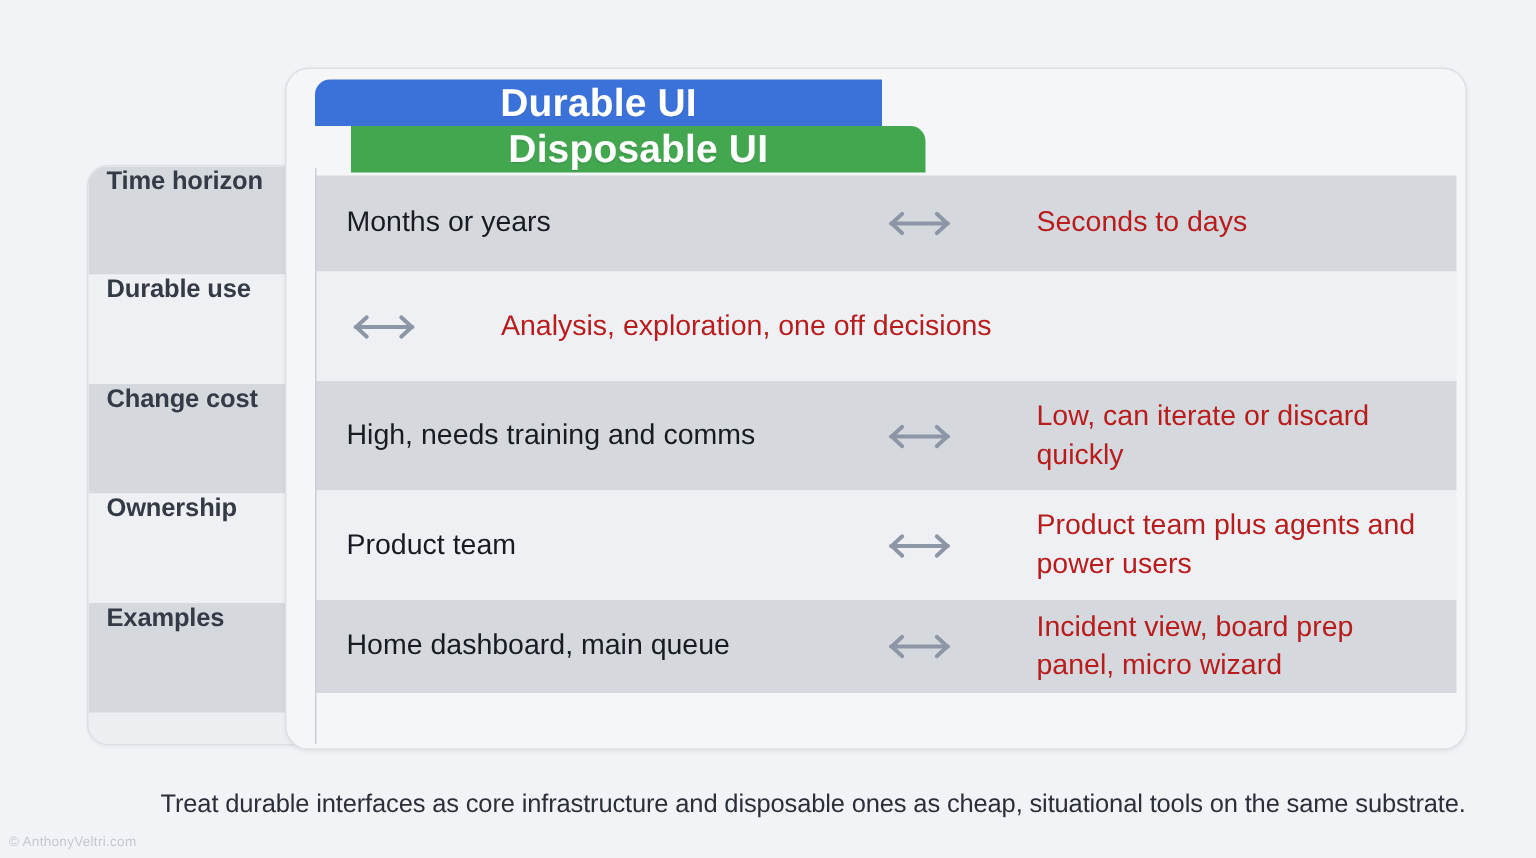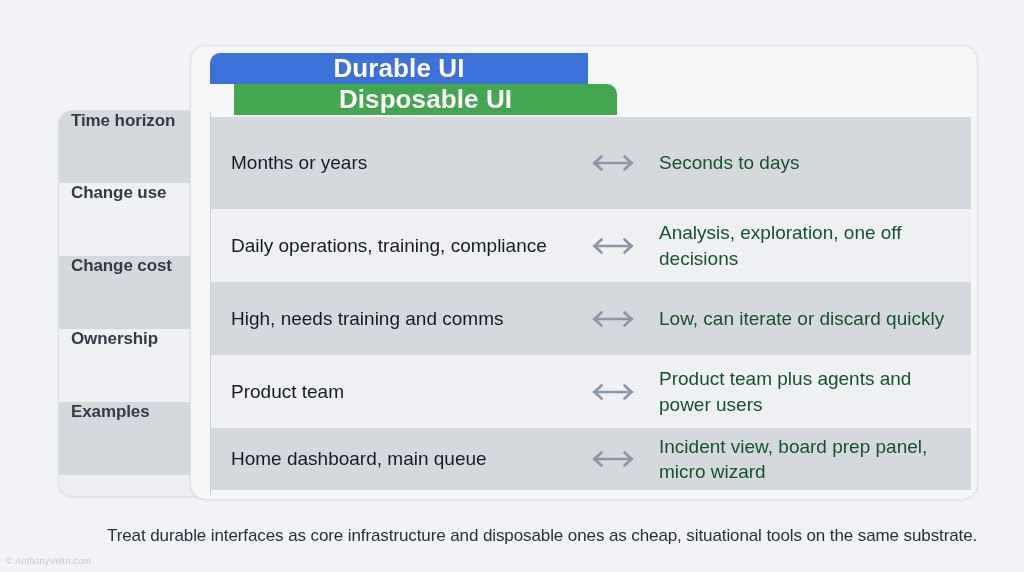--- a/index.html
+++ b/index.html
@@ -145,22 +145,23 @@
     display: flex;
     align-items: center;
     justify-content: center;
     flex: none;
   }
   .cell-right {
     flex: 1;
     padding-right: 22px;
     box-sizing: border-box;
     font-size: 19px;
-    color: #14532d;
+    color: #b91c1c;
     line-height: 1.32;
+    margin-left: 32px;
   }
   .arrow-svg { display: block; }
 
   
   .col-divider {
     position: absolute;
     left: 210px;
     top: 112px;
     width: 1px;
     height: 384px;
@@ -192,21 +193,21 @@
 </head>
 <body>
 
 <div id="stage">
 
   <div class="label-card" id="labelCard">
       <div class="lbl-row shade-a" style="top: 0px; height: 72px; background: rgb(213, 217, 222);">
         <span class="lbl-text">Time horizon</span>
       </div>
       <div class="lbl-row shade-b" style="top: 72px; height: 73px; background: rgb(238, 240, 243);">
-        <span class="lbl-text">Change use</span>
+        <span class="lbl-text">Durable use</span>
       </div>
       <div class="lbl-row shade-a" style="top: 145px; height: 73px; background: rgb(213, 217, 222);">
         <span class="lbl-text">Change cost</span>
       </div>
       <div class="lbl-row shade-b" style="top: 218px; height: 73px; background: rgb(238, 240, 243);">
         <span class="lbl-text">Ownership</span>
       </div>
       <div class="lbl-row shade-a" style="top: 291px; height: 73px; background: rgb(213, 217, 222);">
         <span class="lbl-text">Examples</span>
       </div>
@@ -216,35 +217,34 @@
 
   <div class="table-wrap">
 
     <div class="thead">
       <div class="th durable">Durable UI</div>
       <div class="th-sep"></div>
       <div class="th disposable">Disposable UI</div>
     </div>
 
     <div class="tbody" id="tbody">
-        <div class="trow shade-a" style="height: 92px;">
+        <div class="trow shade-a" style="height: 64px;">
           <div class="cell-left">Months or years</div>
           <div class="cell-arrow">
             <svg class="arrow-svg" width="44" height="22" viewBox="0 0 44 22">
               <g fill="none" stroke="#8c96a6" stroke-width="2.6" stroke-linecap="round" stroke-linejoin="round">
                 <path d="M3 11 H41"></path>
                 <path d="M10.5 4.5 L3.5 11 L10.5 17.5"></path>
                 <path d="M33.5 4.5 L40.5 11 L33.5 17.5"></path>
               </g>
             </svg>
           </div>
           <div class="cell-right">Seconds to days</div>
         </div>
         <div class="trow shade-b" style="height: 73px;">
-          <div class="cell-left">Daily operations, training, compliance</div>
           <div class="cell-arrow">
             <svg class="arrow-svg" width="44" height="22" viewBox="0 0 44 22">
               <g fill="none" stroke="#8c96a6" stroke-width="2.6" stroke-linecap="round" stroke-linejoin="round">
                 <path d="M3 11 H41"></path>
                 <path d="M10.5 4.5 L3.5 11 L10.5 17.5"></path>
                 <path d="M33.5 4.5 L40.5 11 L33.5 17.5"></path>
               </g>
             </svg>
           </div>
           <div class="cell-right">Analysis, exploration, one off decisions</div>

